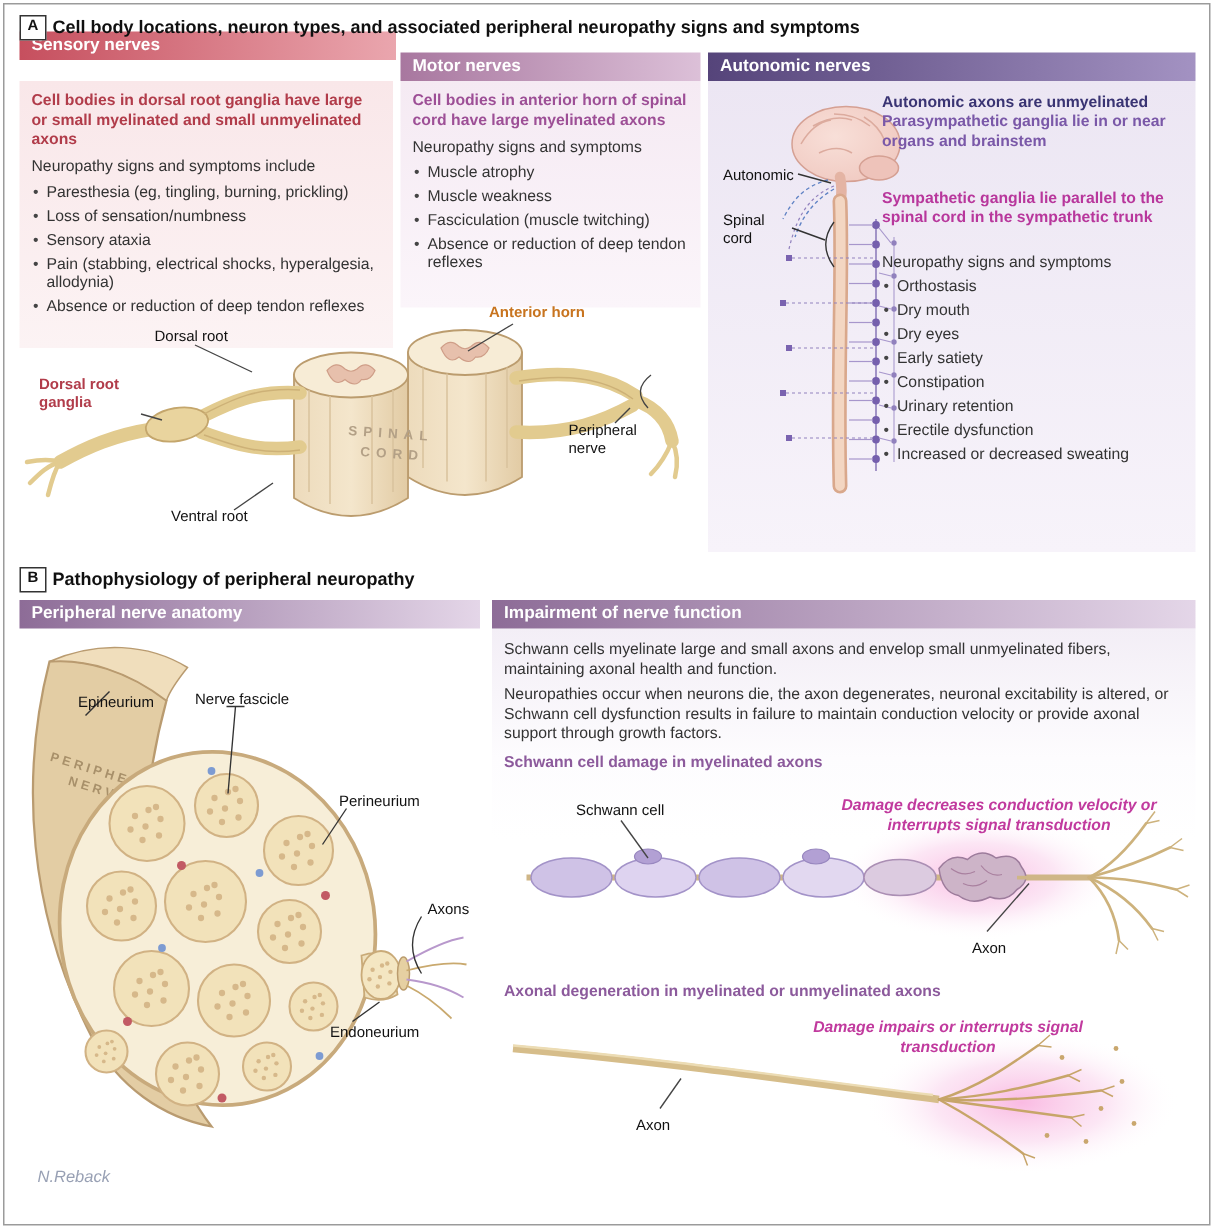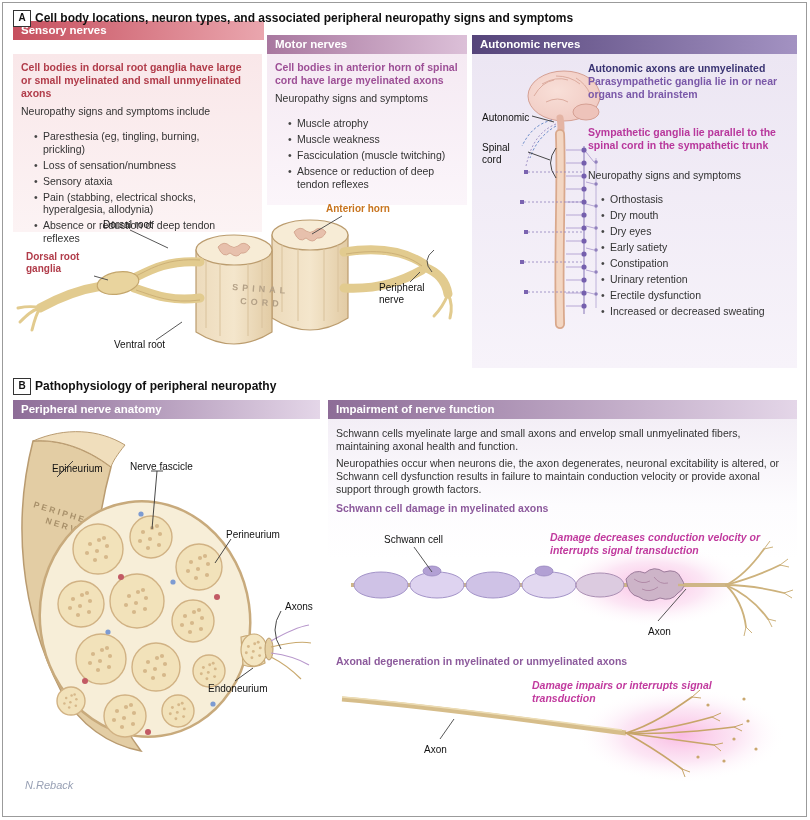--- a/index.html
+++ b/index.html
@@ -15,34 +15,34 @@
 .cbody{position:absolute;box-sizing:border-box}
 .cbody.sensory{background:linear-gradient(#f9e7e9,#fcf3f4)}
 .cbody.motor{background:linear-gradient(#f5eaf3,#fbf5fa)}
 .cbody.autonomic{background:linear-gradient(#ece6f3,#f7f3fa)}
 .cbody.imp{background:linear-gradient(#f3eef6 0%,#fdfcfe 22%,#fff 36%)}
 .pad{padding:7px 8px}
 .hl{font-weight:700;line-height:13px;margin-bottom:5px}
 .hl.red{color:#b13c4a}
 .hl.purple{color:#9d4f96}
 .intro{color:#333;line-height:13px;margin-bottom:2px}
-ul.blt{list-style:none;margin:12px;padding:0}
+ul.blt{list-style:none;margin:0;padding:0}
 ul.blt li{position:relative;padding-left:10px;margin-top:3.5px;line-height:12.5px;color:#333}
 ul.blt li::before{content:"\2022";position:absolute;left:1px;top:0;color:#444}
 .lbl{position:absolute;font-size:10px;color:#111;line-height:11.5px;z-index:6}
 .lbl.red{color:#b13c4a;font-weight:700}
 .lbl.orange{color:#c8741f;font-weight:700}
 .auto-col{position:absolute;left:116px;top:8px;width:202px}
 .auto-hl{font-weight:700;color:#3a3473;line-height:13px}
 .auto-para{font-weight:700;color:#7a58a8;line-height:13px;}
 .auto-sym{font-weight:700;color:#b8379c;line-height:13px;margin-top:25px}
 .auto-intro{color:#333;margin-top:17px}
 .bhead{position:absolute;font-weight:700;color:#8c5a9c}
 .para{position:absolute;color:#333;line-height:13px}
-.note{position:absolute;font-weight:700;font-style:italic;color:#c13a9e;line-height:13px;text-align:left;z-index:6}
+.note{position:absolute;font-weight:700;font-style:italic;color:#c13a9e;line-height:13px;text-align:center;z-index:6}
 .sig{position:absolute;font-style:italic;color:#98a0b4;font-size:11px;z-index:6}
 svg{position:absolute;overflow:visible}
 .art-text{font-size:9px;font-weight:700;fill:#b3a086;letter-spacing:4px}
 .nerve-text{font-size:8.5px;font-weight:700;fill:#a8906a;letter-spacing:2.5px}
 .slbl{font-size:10px;fill:#111}
 </style>
 </head>
 <body>
 
 <div class="frame"></div>
@@ -344,21 +344,21 @@
       <path d="M218,120 L202,144"></path>
       <path d="M268,192 q-12,19 0,38"></path>
       <path d="M222,262 L240,249"></path>
     </g>
   </svg>
 
   <div class="lbl" style="left:39px;top:44px">Epineurium</div>
   <div class="lbl" style="left:117px;top:42px">Nerve fascicle</div>
   <div class="lbl" style="left:213px;top:110px">Perineurium</div>
   <div class="lbl" style="left:272px;top:182px">Axons</div>
-  <div class="lbl" style="left:195px;top:264px">Endoneurium</div>
+  <div class="lbl" style="left:207px;top:264px">Endoneurium</div>
   <div class="sig" style="left:12px;top:360px">N.Reback</div>
 </div>
 
 <div class="chead pb" style="left:328px;top:400px;width:469px">Impairment of nerve function</div>
 <div class="cbody imp" style="left:328px;top:419px;width:469px;height:391px">
 
   <div class="para" style="left:8px;top:8px;width:455px">Schwann cells myelinate large and small axons and envelop small unmyelinated fibers, maintaining axonal health and function.</div>
   <div class="para" style="left:8px;top:38px;width:455px">Neuropathies occur when neurons die, the axon degenerates, neuronal excitability is altered, or Schwann cell dysfunction results in failure to maintain conduction velocity or provide axonal support through growth factors.</div>
 
   <div class="bhead" style="left:8px;top:83px">Schwann cell damage in myelinated axons</div>

